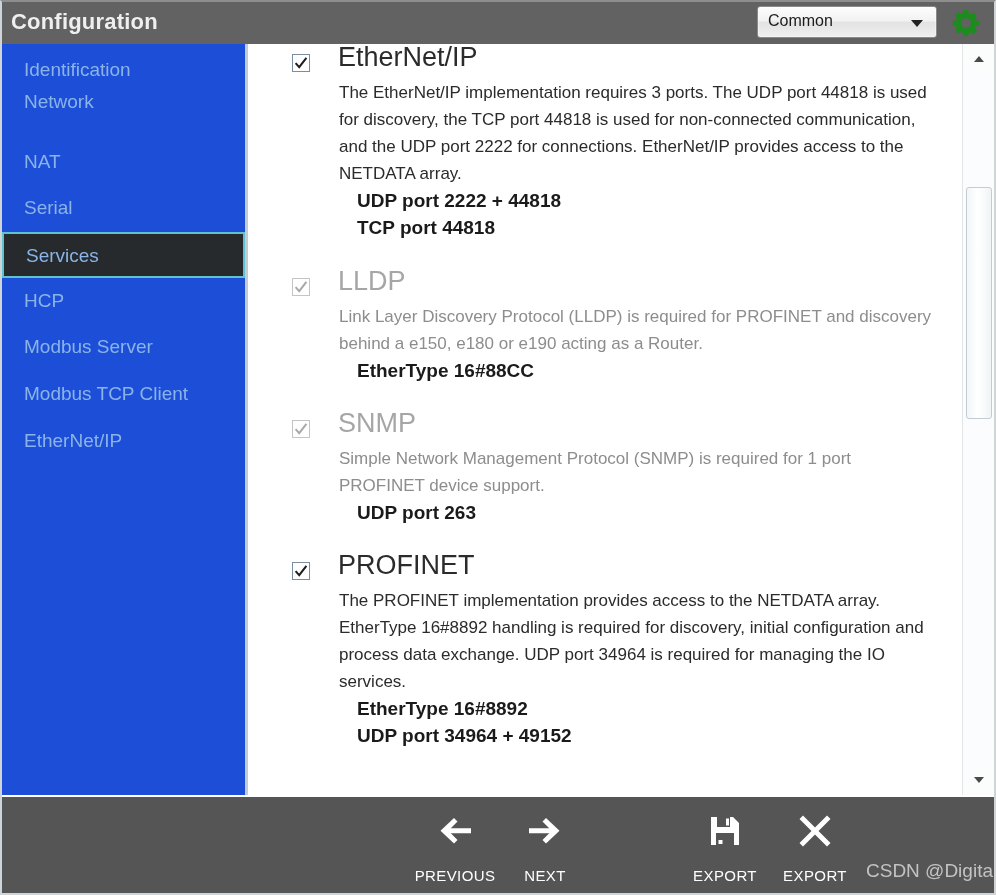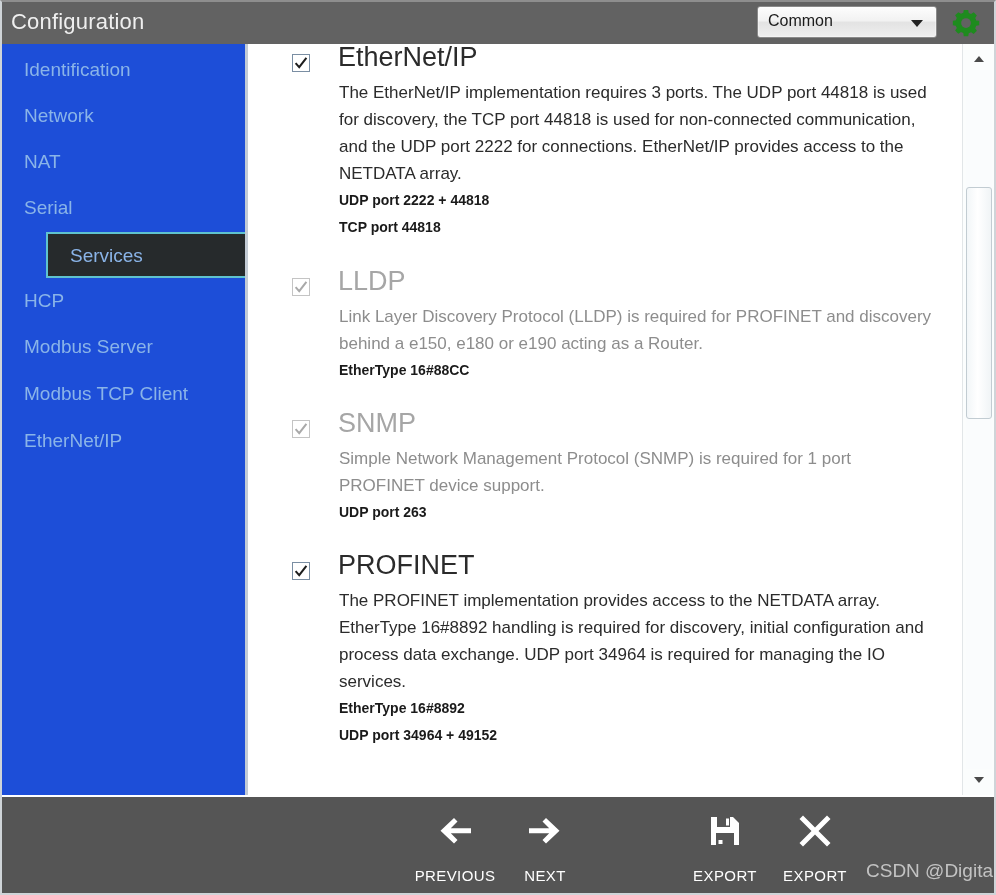--- a/index.html
+++ b/index.html
@@ -27,21 +27,21 @@
     height: 44px;
     background: #626262;
     box-sizing: border-box;
   }
   .titlebar-text {
     position: absolute;
     left: 11px;
     top: 9px;
     font-size: 22px;
     color: #efefef;
-    font-weight: 400;
+    font-weight: 700;
     letter-spacing: 0.2px;
     white-space: nowrap;
   }
   .profile-select {
     position: absolute;
     left: 757px;
     top: 6px;
     width: 180px;
     height: 32px;
     border: 1px solid #8a8a8a;
@@ -93,21 +93,20 @@
     box-sizing: border-box;
     color: #8ab4e8;
     font-size: 19px;
     line-height: 44px;
     padding-left: 22px;
     white-space: nowrap;
   }
   .nav-item.selected {
     border: 2px solid #5fc3cf;
     background: #262a2c;
-    margin-left: 44px;
   }
 
   .divider {
     position: absolute;
     left: 245px;
     top: 44px;
     width: 3px;
     height: 751px;
     background: #c3cbd5;
   }
@@ -149,23 +148,23 @@
     left: 91px;
     top: 35px;
     width: 600px;
     font-size: 17px;
     line-height: 27px;
     color: #2b2b2b;
   }
   .svc.disabled .svc-desc { color: #8d8d8d; }
   .svc-ports {
     position: absolute;
-    left: 91px;
+    left: 109px;
     width: 600px;
-    font-size: 14px;
+    font-size: 19px;
     line-height: 27px;
     font-weight: bold;
     color: #1a1a1a;
   }
   .svc-port-line { white-space: nowrap; }
 
   
   .scrollbar {
     position: absolute;
     left: 962px;
@@ -285,21 +284,21 @@
     <div class="gear-btn">
       <svg width="32" height="30" viewBox="0 0 32 32" aria-hidden="true">
         <path fill="#1e8b1e" d="M13.6 2h4.8l.5 3.3c.9.25 1.75.6 2.5 1.08l2.8-1.85 3.4 3.4-1.85 2.8c.48.75.83 1.6 1.08 2.5l3.27.5v4.8l-3.27.5c-.25.9-.6 1.75-1.08 2.5l1.85 2.8-3.4 3.4-2.8-1.85c-.75.48-1.6.83-2.5 1.08L18.4 30h-4.8l-.5-3.27c-.9-.25-1.75-.6-2.5-1.08l-2.8 1.85-3.4-3.4 1.85-2.8c-.48-.75-.83-1.6-1.08-2.5L2 18.4v-4.8l3.17-.5c.25-.9.6-1.75 1.08-2.5L4.4 7.8l3.4-3.4 2.8 1.85c.75-.48 1.6-.83 2.5-1.08L13.6 2z"></path>
         <circle cx="16" cy="16" r="5.2" fill="#626262"></circle>
       </svg>
     </div>
   </div>
 
   <div class="sidebar">
       <div class="nav-item" style="top: 4px;"><span>Identification</span></div>
-      <div class="nav-item" style="top: 50px;"><span>Network</span></div>
+      <div class="nav-item" style="top: 36px;"><span>Network</span></div>
       <div class="nav-item" style="top: 96px;"><span>NAT</span></div>
       <div class="nav-item" style="top: 142px;"><span>Serial</span></div>
       <div class="nav-item selected" style="top: 188px;"><span>Services</span></div>
       <div class="nav-item" style="top: 235px;"><span>HCP</span></div>
       <div class="nav-item" style="top: 281px;"><span>Modbus Server</span></div>
       <div class="nav-item" style="top: 328px;"><span>Modbus TCP Client</span></div>
       <div class="nav-item" style="top: 375px;"><span>EtherNet/IP</span></div>
     </div>
   <div class="divider"></div>
 

